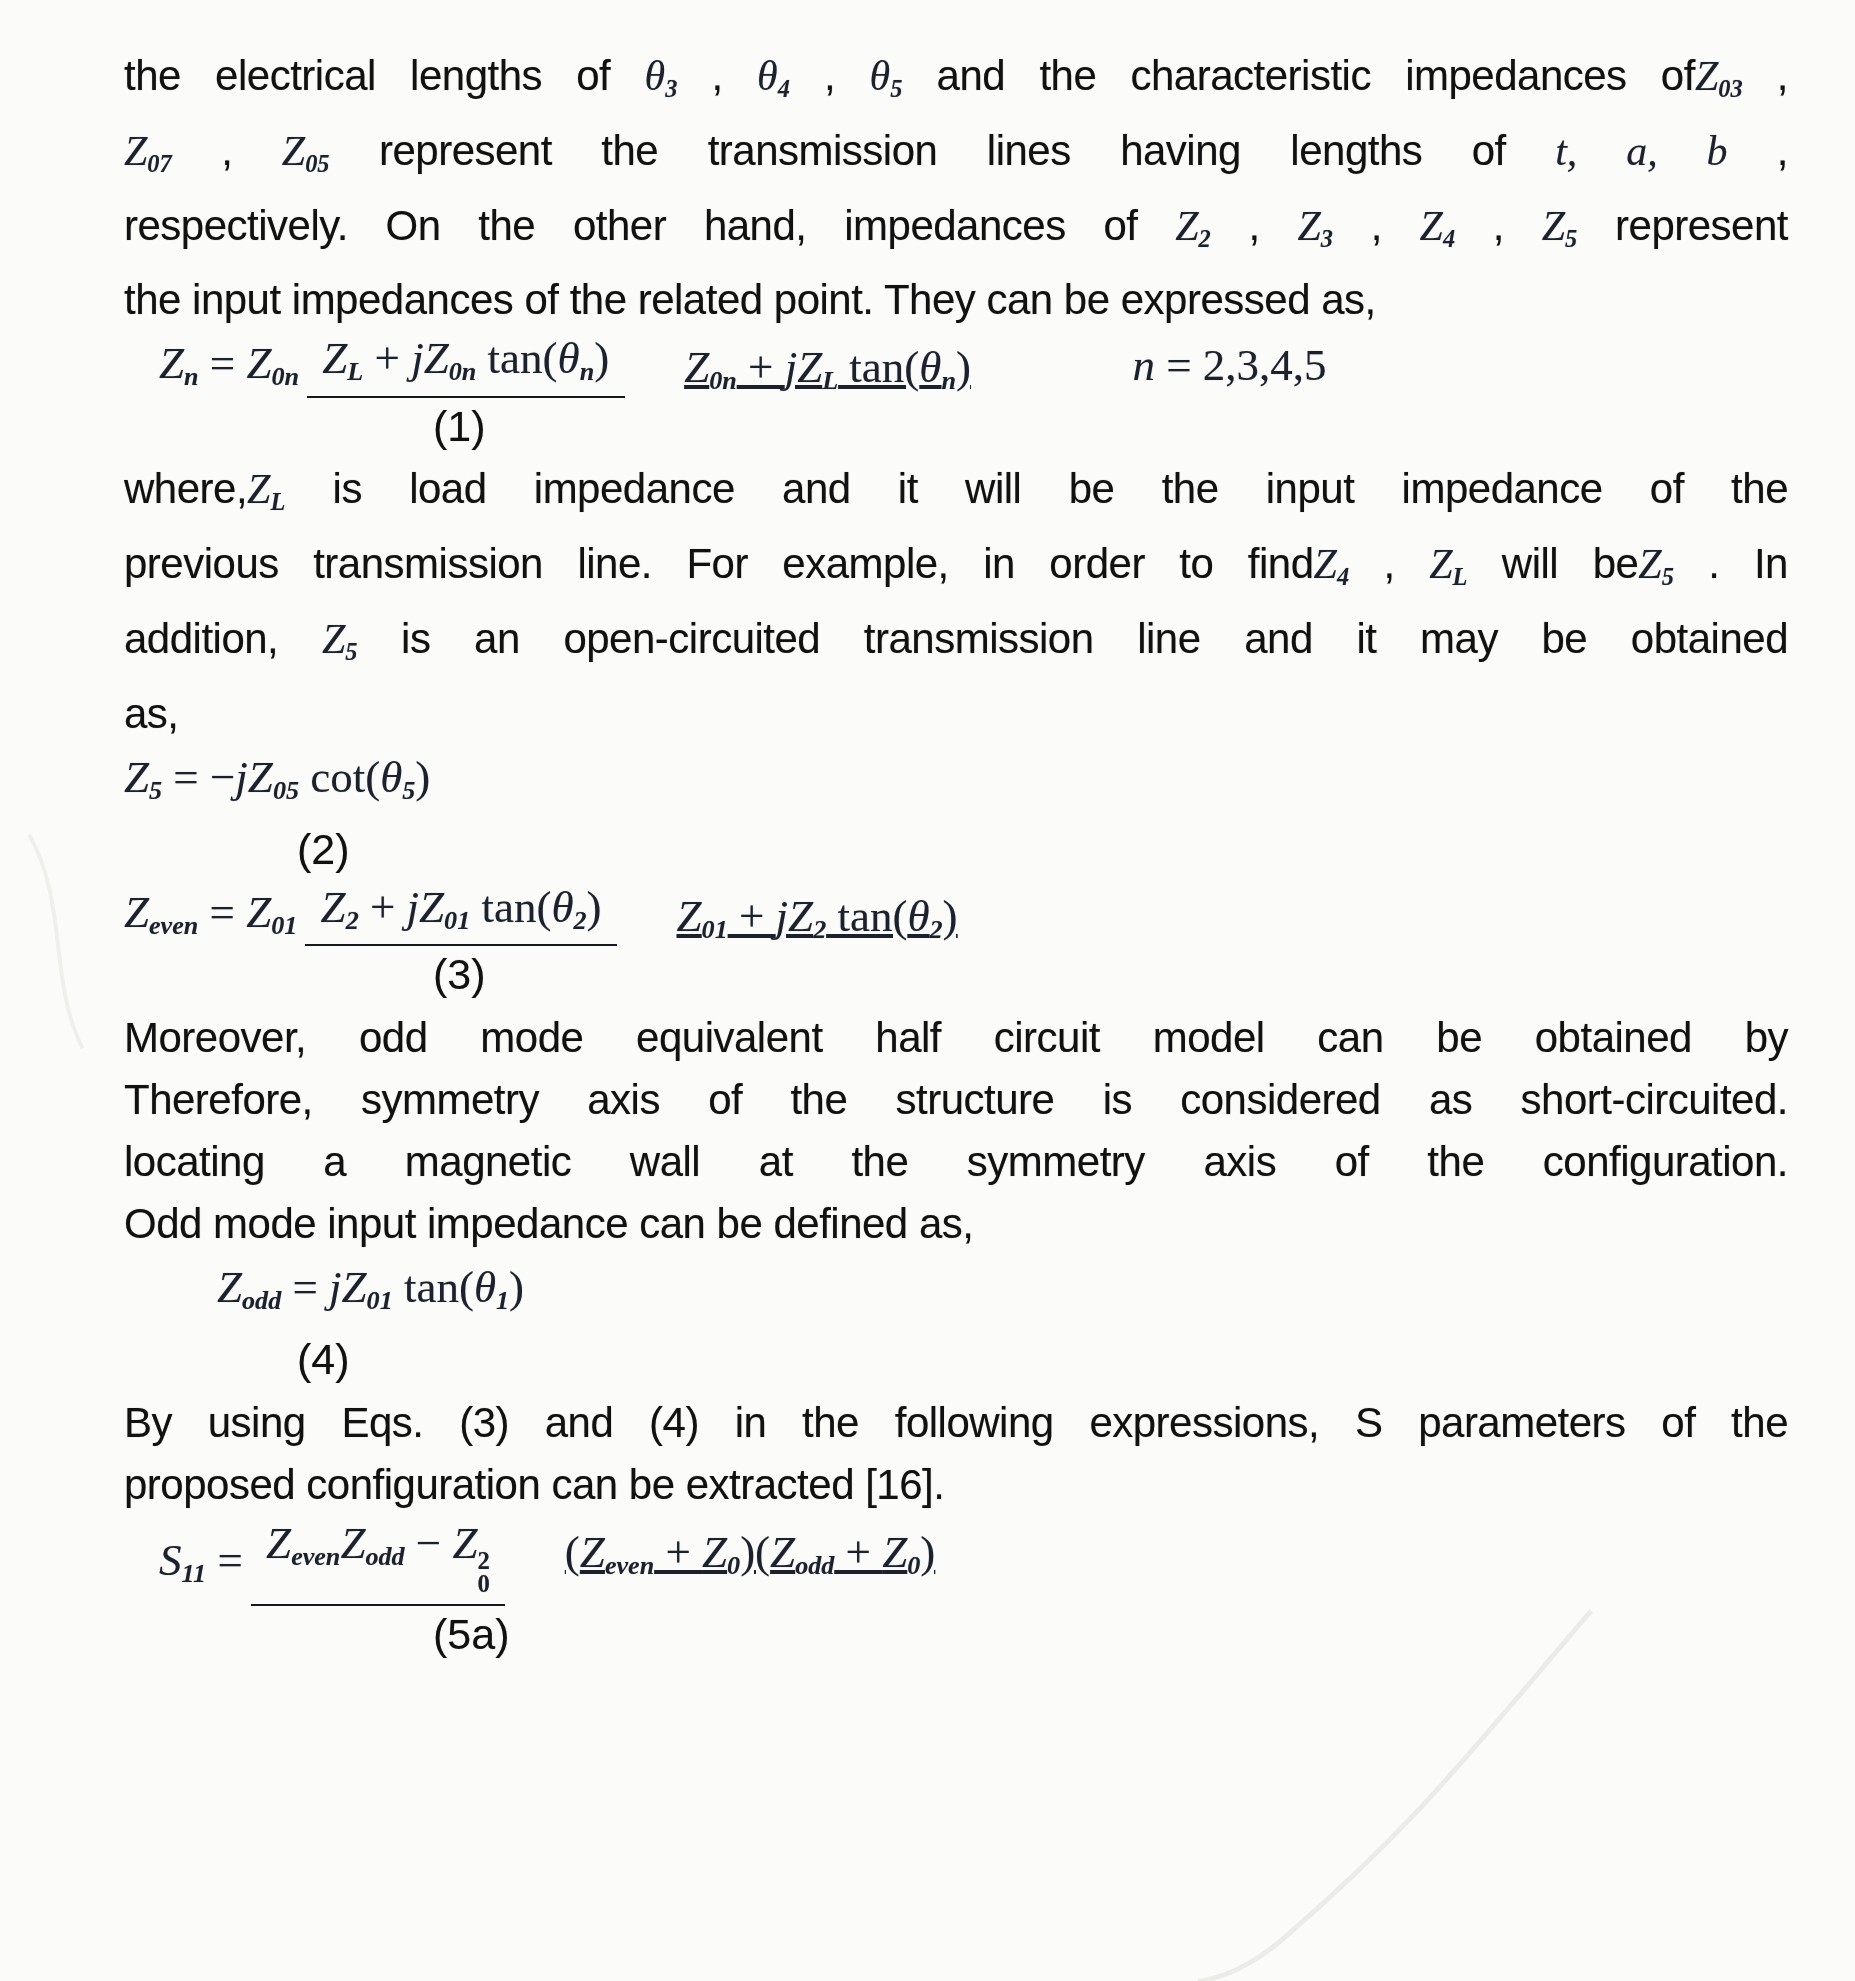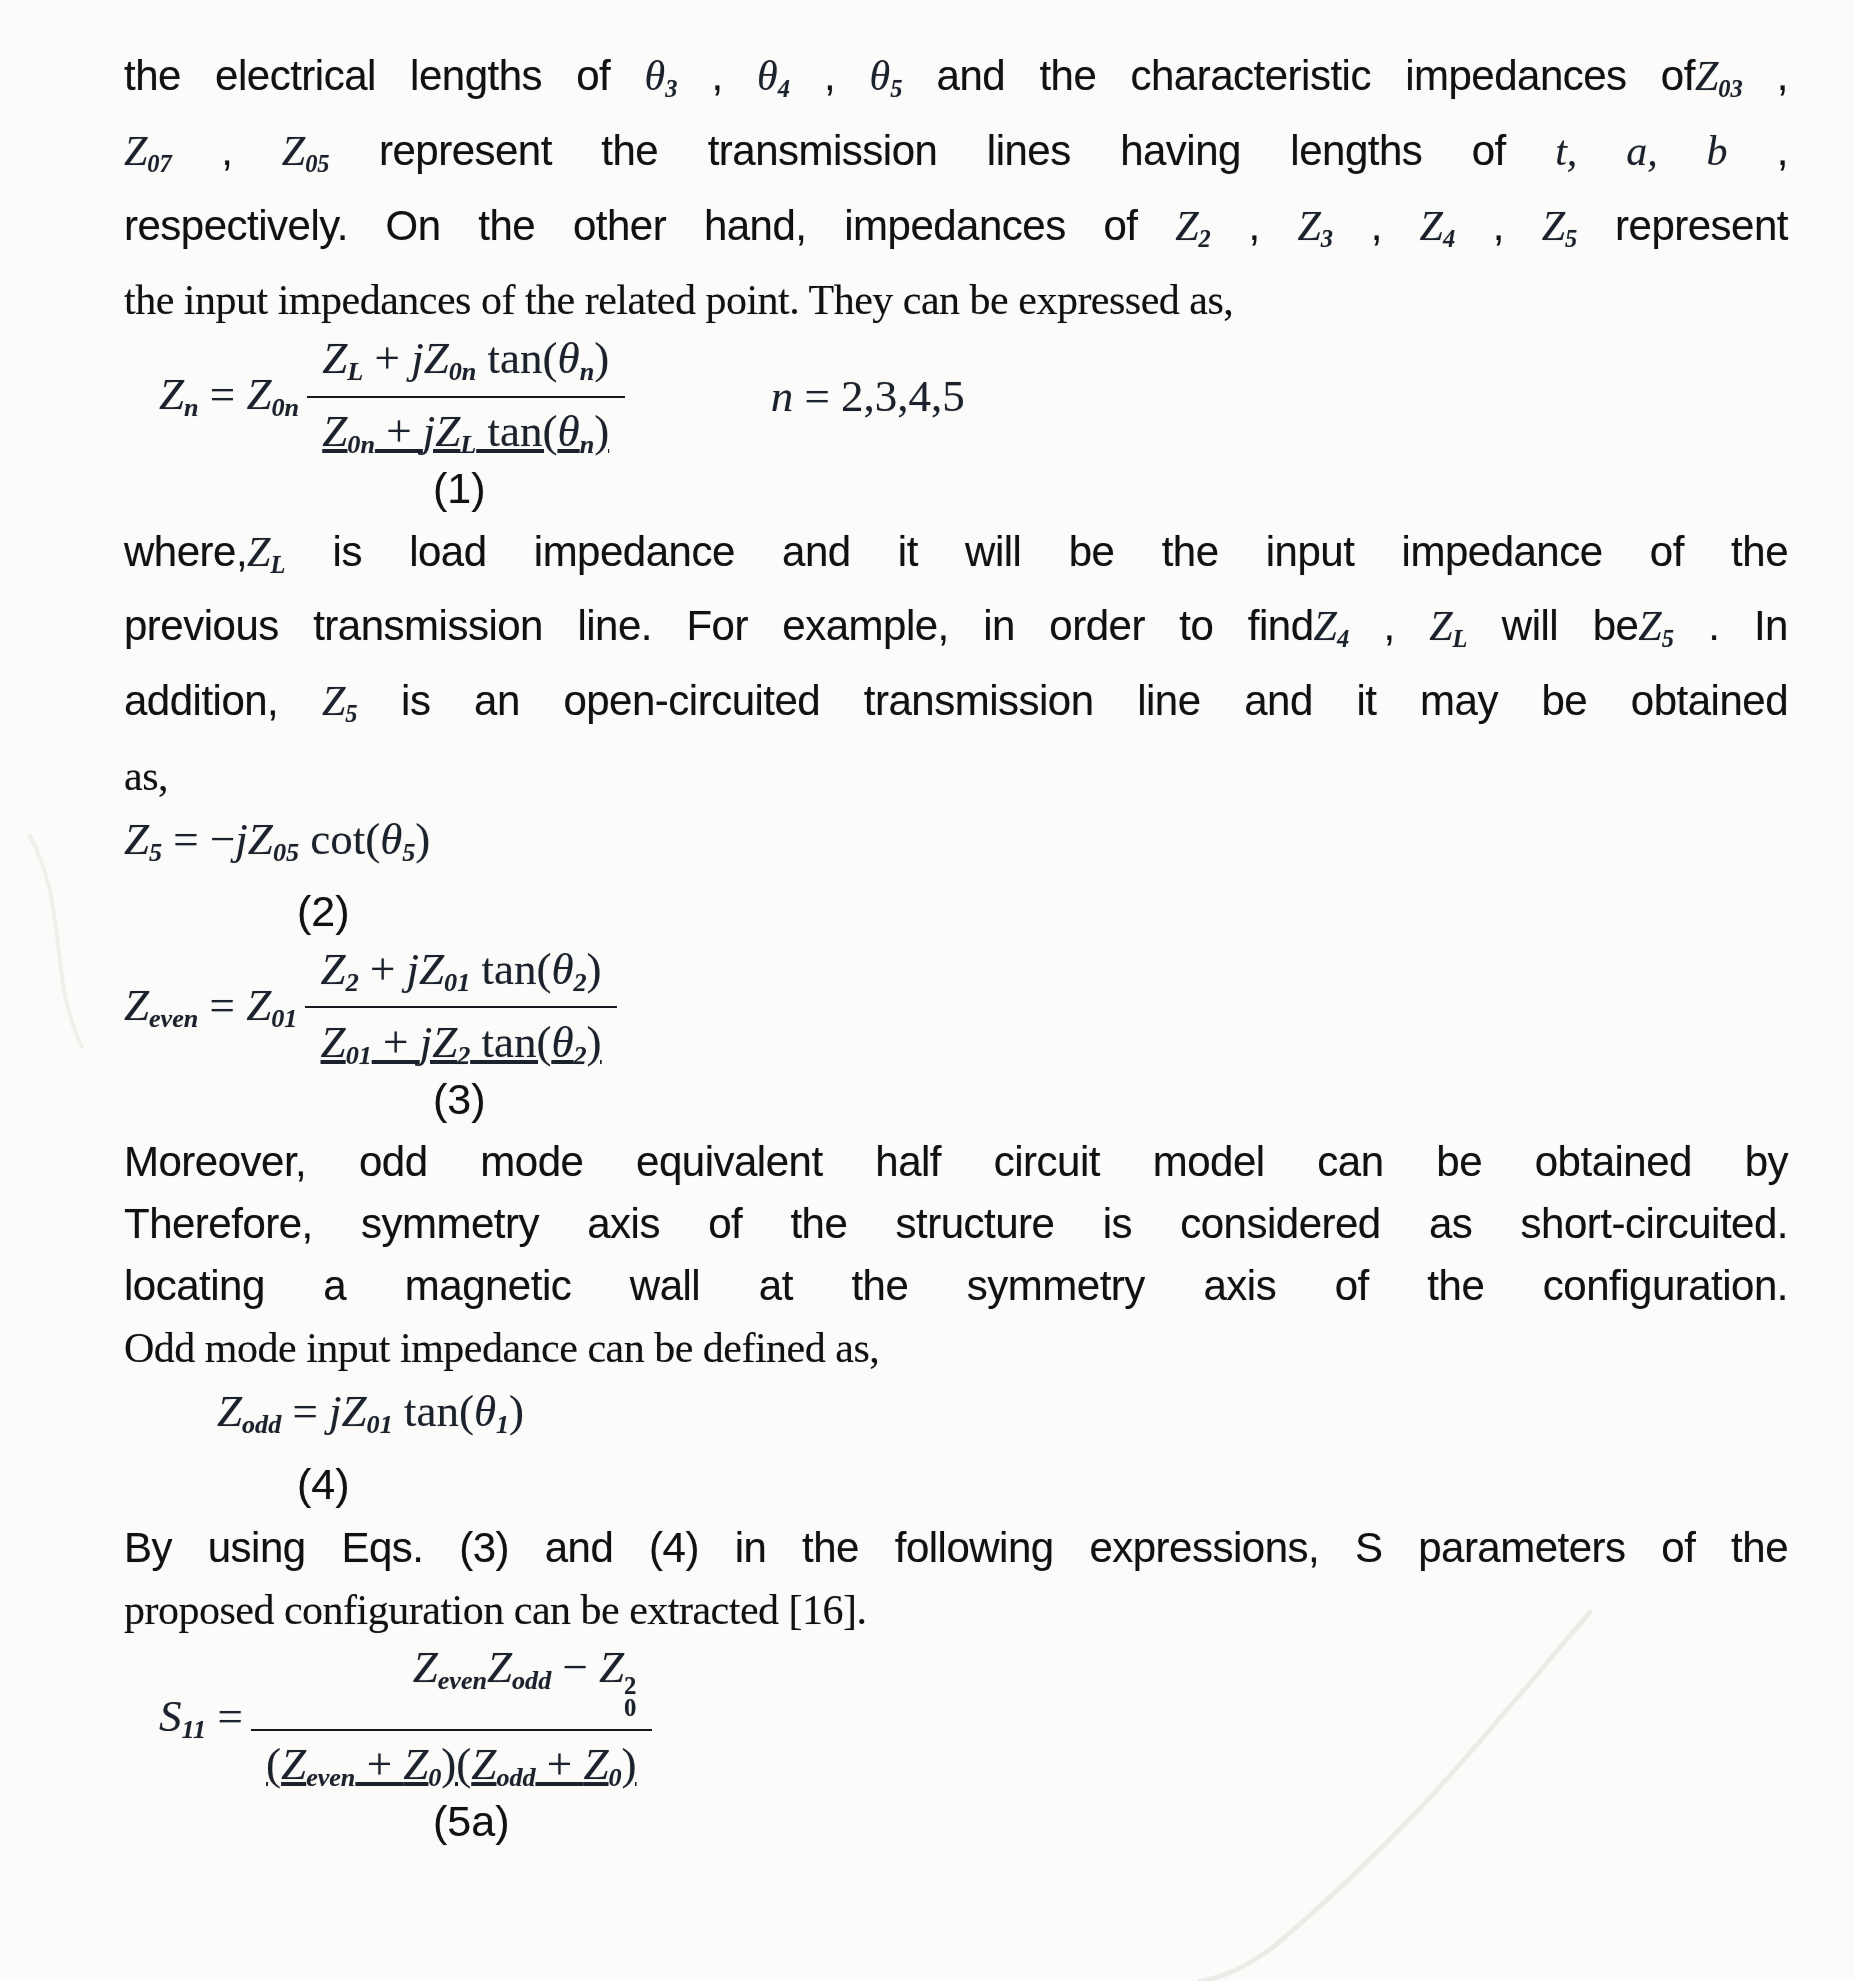--- a/index.html
+++ b/index.html
@@ -22,21 +22,21 @@
 
   .para { margin:0; }
   .line {
     display:block;
     line-height:62px;
     letter-spacing:-0.5px;
     text-align:justify;
     text-align-last:justify;
     text-justify:inter-word;
   }
-  .line.last { text-align-last:left;font-family:Liberation Serif, serif; }
+  .line.last { text-align-last:left; }
 
   
   .mi, .mr, .ms, .mp, .stk { font-family:"Liberation Serif", serif; letter-spacing:0; }
   .mi { font-style:italic;  color:#1b222e; }
   .mr { font-style:normal;  color:#1b222e; }
   .ms { font-style:italic; font-weight:600; font-size:0.58em; vertical-align:-0.28em; color:#1b222e; }
   .stk {
     display:inline-flex; flex-direction:column; align-items:flex-start;
     font-size:0.55em; line-height:0.92; vertical-align:-0.45em;
     font-weight:700; font-style:normal; color:#1b222e;
@@ -46,21 +46,21 @@
   .eq-block { margin:1.9px 0 3.9px; }
   .eq-main {
     display:flex; align-items:center;
     font-family:"Liberation Serif", serif;
     font-size:45px; color:#1b222e;
     line-height:1.15;
   }
   .eq-main.simple { display:block; line-height:60px; }
   .ind-sm { padding-left:35px; }
   .ind-md { padding-left:93px; }
-  .frac { display:inline-flex; flex-direction:column; text-align:right; margin-left:7.8px; }
+  .frac { display:inline-flex; flex-direction:row; text-align:right; margin-left:7.8px;gap:44px; }
   .frac .num { padding:0 15.5px 8.7px; border-bottom:2.9px solid #15181d; line-height:1.12; }
   .frac .den { padding:8.7px 15.5px 0; line-height:1.12;text-decoration:underline; }
   .side { margin-left:146px; }
   .eq-label {
     font-family:"Liberation Sans", sans-serif;
     font-size:43px; line-height:57px; color:#111111;
   }
   .pl-lg { padding-left:309px; }
   .pl-sm { padding-left:173px; }
 </style>

